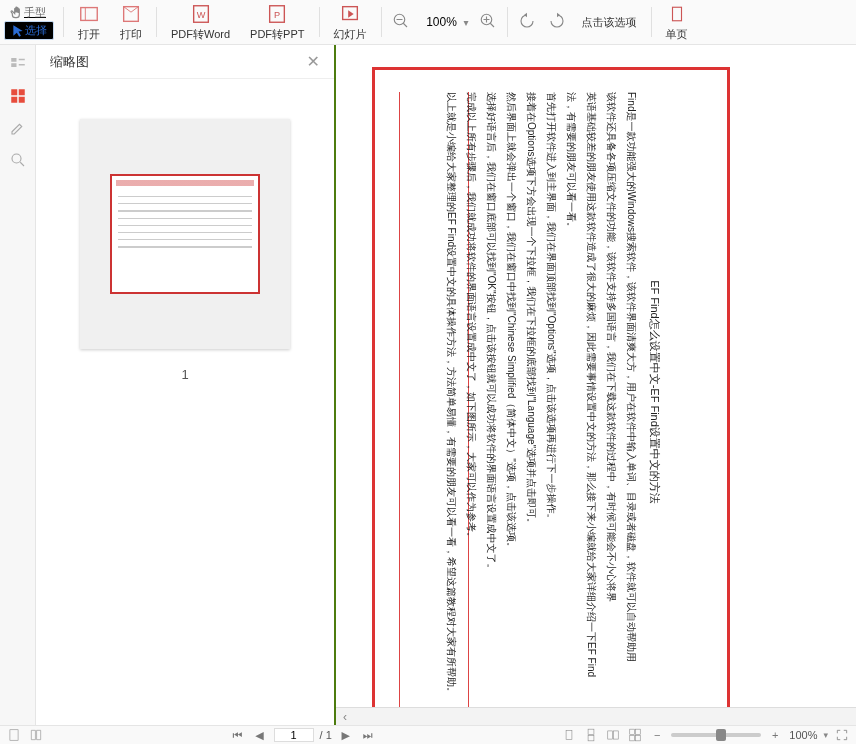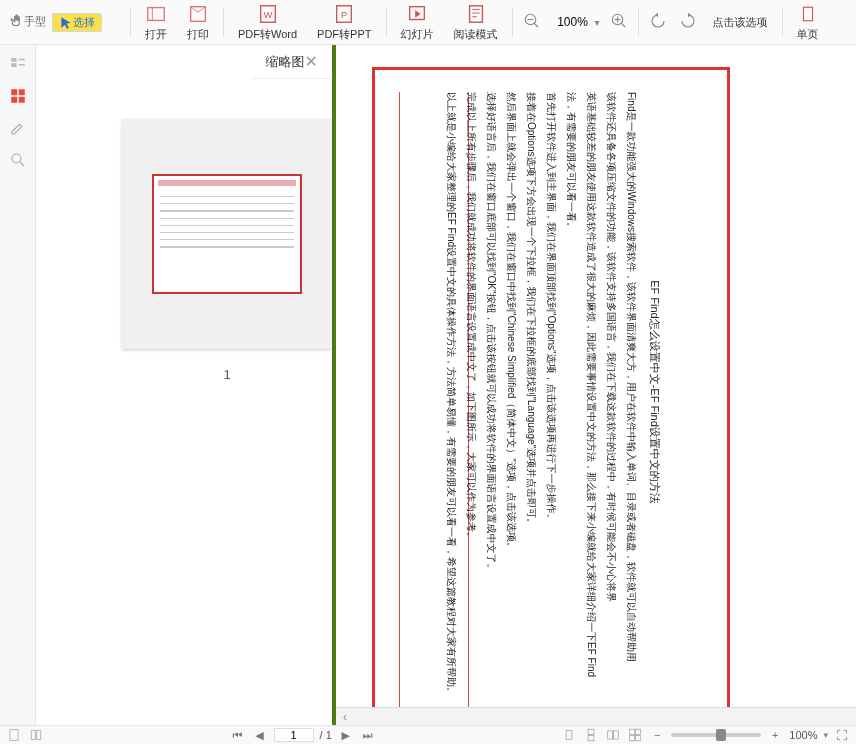--- a/index.html
+++ b/index.html
@@ -3,33 +3,33 @@
 <meta charset="utf-8">
 <style>
 * { margin: 0; padding: 0; box-sizing: border-box; }
 body { font-family: "Microsoft YaHei", sans-serif; font-size: 12px; background: #fff; overflow: hidden; width: 856px; height: 744px; }
 
 
 .toolbar { height: 45px; border-bottom: 1px solid #e5e5e5; display: flex; align-items: center; padding: 0 4px; background: #fafafa; }
 .tb-btn { display: flex; flex-direction: column; align-items: center; justify-content: center; padding: 2px 10px; cursor: pointer; font-size: 11px; color: #333; }
 .tb-btn .ic { width: 22px; height: 22px; display: flex; align-items: center; justify-content: center; margin-bottom: 2px; }
 .split { width: 1px; height: 30px; background: #e0e0e0; margin: 0 4px; }
-.left-tools { display:flex; flex-direction:row; align-items:flex-start; margin-right:24px;}
+.left-tools { display:flex; flex-direction:column; align-items:flex-start; margin-right:5px;text-decoration:underline;}
 .left-tools .row { display:flex; align-items:center; font-size:11px; color:#666; padding:1px 6px;}
-.left-tools .row.sel { background:#fde047; color:#2a6cd6; border:1px solid #c4d9f2; border-radius:2px;align-items:flex-end;}
+.left-tools .row.sel { background:#000000; color:#2a6cd6; border:1px solid #c4d9f2; border-radius:2px;align-items:flex-end;}
 .zoom-box { display:flex; align-items:center; margin:0 4px; font-size:12px;}
 .zoom-box input { width:44px; border:none; background:transparent; text-align:center; font-size:12px;}
 
 
 .main { display: flex; height: 680px; }
 .leftbar { width: 36px; background: #f7f7f7; border-right: 1px solid #e5e5e5; display:flex; flex-direction:column; align-items:center; padding-top:6px; gap:6px;}
 .leftbar .lb { width:26px; height:26px; display:flex; align-items:center; justify-content:center; cursor:pointer; color:#888;}
 .leftbar .lb.active { color:#e74c3c; }
 
-.thumbpanel { width: 300px; border-right: 4px solid #4d7c0f; background:#fff; display:flex; flex-direction:column;align-items:flex-end;}
+.thumbpanel { width: 300px; border-right: 2px solid #4d7c0f; background:#fff; display:flex; flex-direction:column;}
 .thumb-header { height:34px; display:flex; align-items:center; justify-content:space-between; padding:0 14px; border-bottom:1px solid #eee; font-size:13px; color:#333;}
 .close-x { cursor:pointer; color:#999; font-size:16px;}
 .thumb-body { flex:1; display:flex; flex-direction:column; align-items:center; padding-top:40px;}
 .thumb-page { width:210px; height:230px; background:#f0f0f0; display:flex; align-items:center; justify-content:center; box-shadow:0 1px 3px rgba(0,0,0,.2);}
 .thumb-inner { width:150px; height:120px; background:#fff; border:2px solid #c33; position:relative; overflow:hidden;}
 .thumb-inner::before { content:""; position:absolute; top:4px; left:4px; right:4px; height:6px; background:linear-gradient(#c33,#c33); opacity:.4;}
 .thumb-lines { position:absolute; top:14px; left:6px; right:6px; bottom:6px;}
 .thumb-lines div { height:1.2px; background:#ccc; margin:6px 0;}
 .thumb-num { margin-top:18px; font-size:13px; color:#555;}
 
@@ -113,29 +113,20 @@
   <div class="split"></div>
 
   <div class="tb-btn">
     <span class="ic">
         <svg width="22" height="22" viewBox="0 0 24 24">
           <rect x="4" y="4" width="16" height="14" fill="none" stroke="#c55" stroke-width="1.5"></rect>
           <path d="M10 8l6 4-6 4z" fill="#c55"></path>
         </svg>
       </span>
     <span>幻灯片</span>
-  </div>
-  <div class="tb-btn">
-    <span class="ic">
-        <svg width="22" height="22" viewBox="0 0 24 24">
-          <rect x="5" y="3" width="14" height="18" fill="none" stroke="#c55" stroke-width="1.5"></rect>
-          <path d="M8 7h8M8 11h8M8 15h5" stroke="#c55"></path>
-        </svg>
-      </span>
-    <span>阅读模式</span>
   </div>
   <div class="split"></div>
 
   <div class="tb-btn" style="padding:2px 4px">
     <span class="ic">
         <svg width="18" height="18" viewBox="0 0 24 24">
           <circle cx="10" cy="10" r="7" fill="none" stroke="#888" stroke-width="1.5"></circle>
           <path d="M6 10h8M15 15l5 5" stroke="#888" stroke-width="1.5"></path>
         </svg>
       </span>

